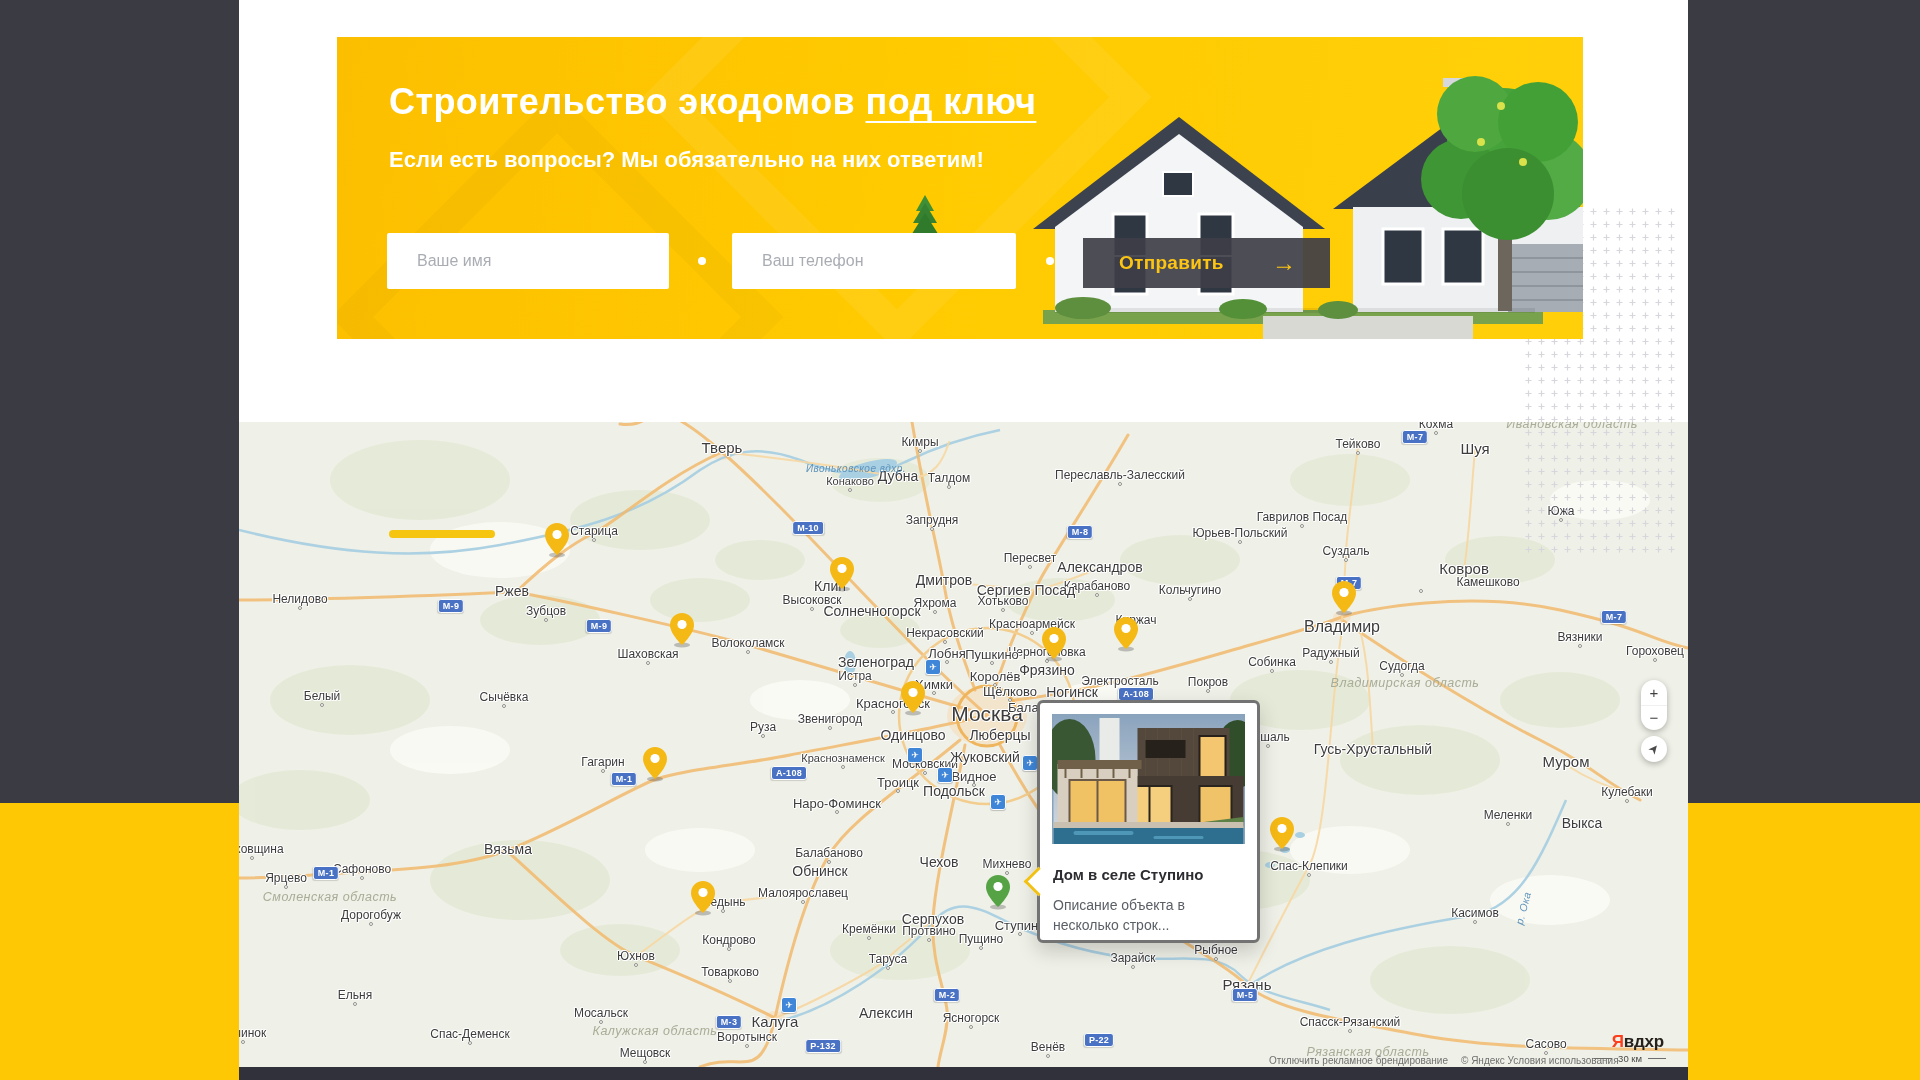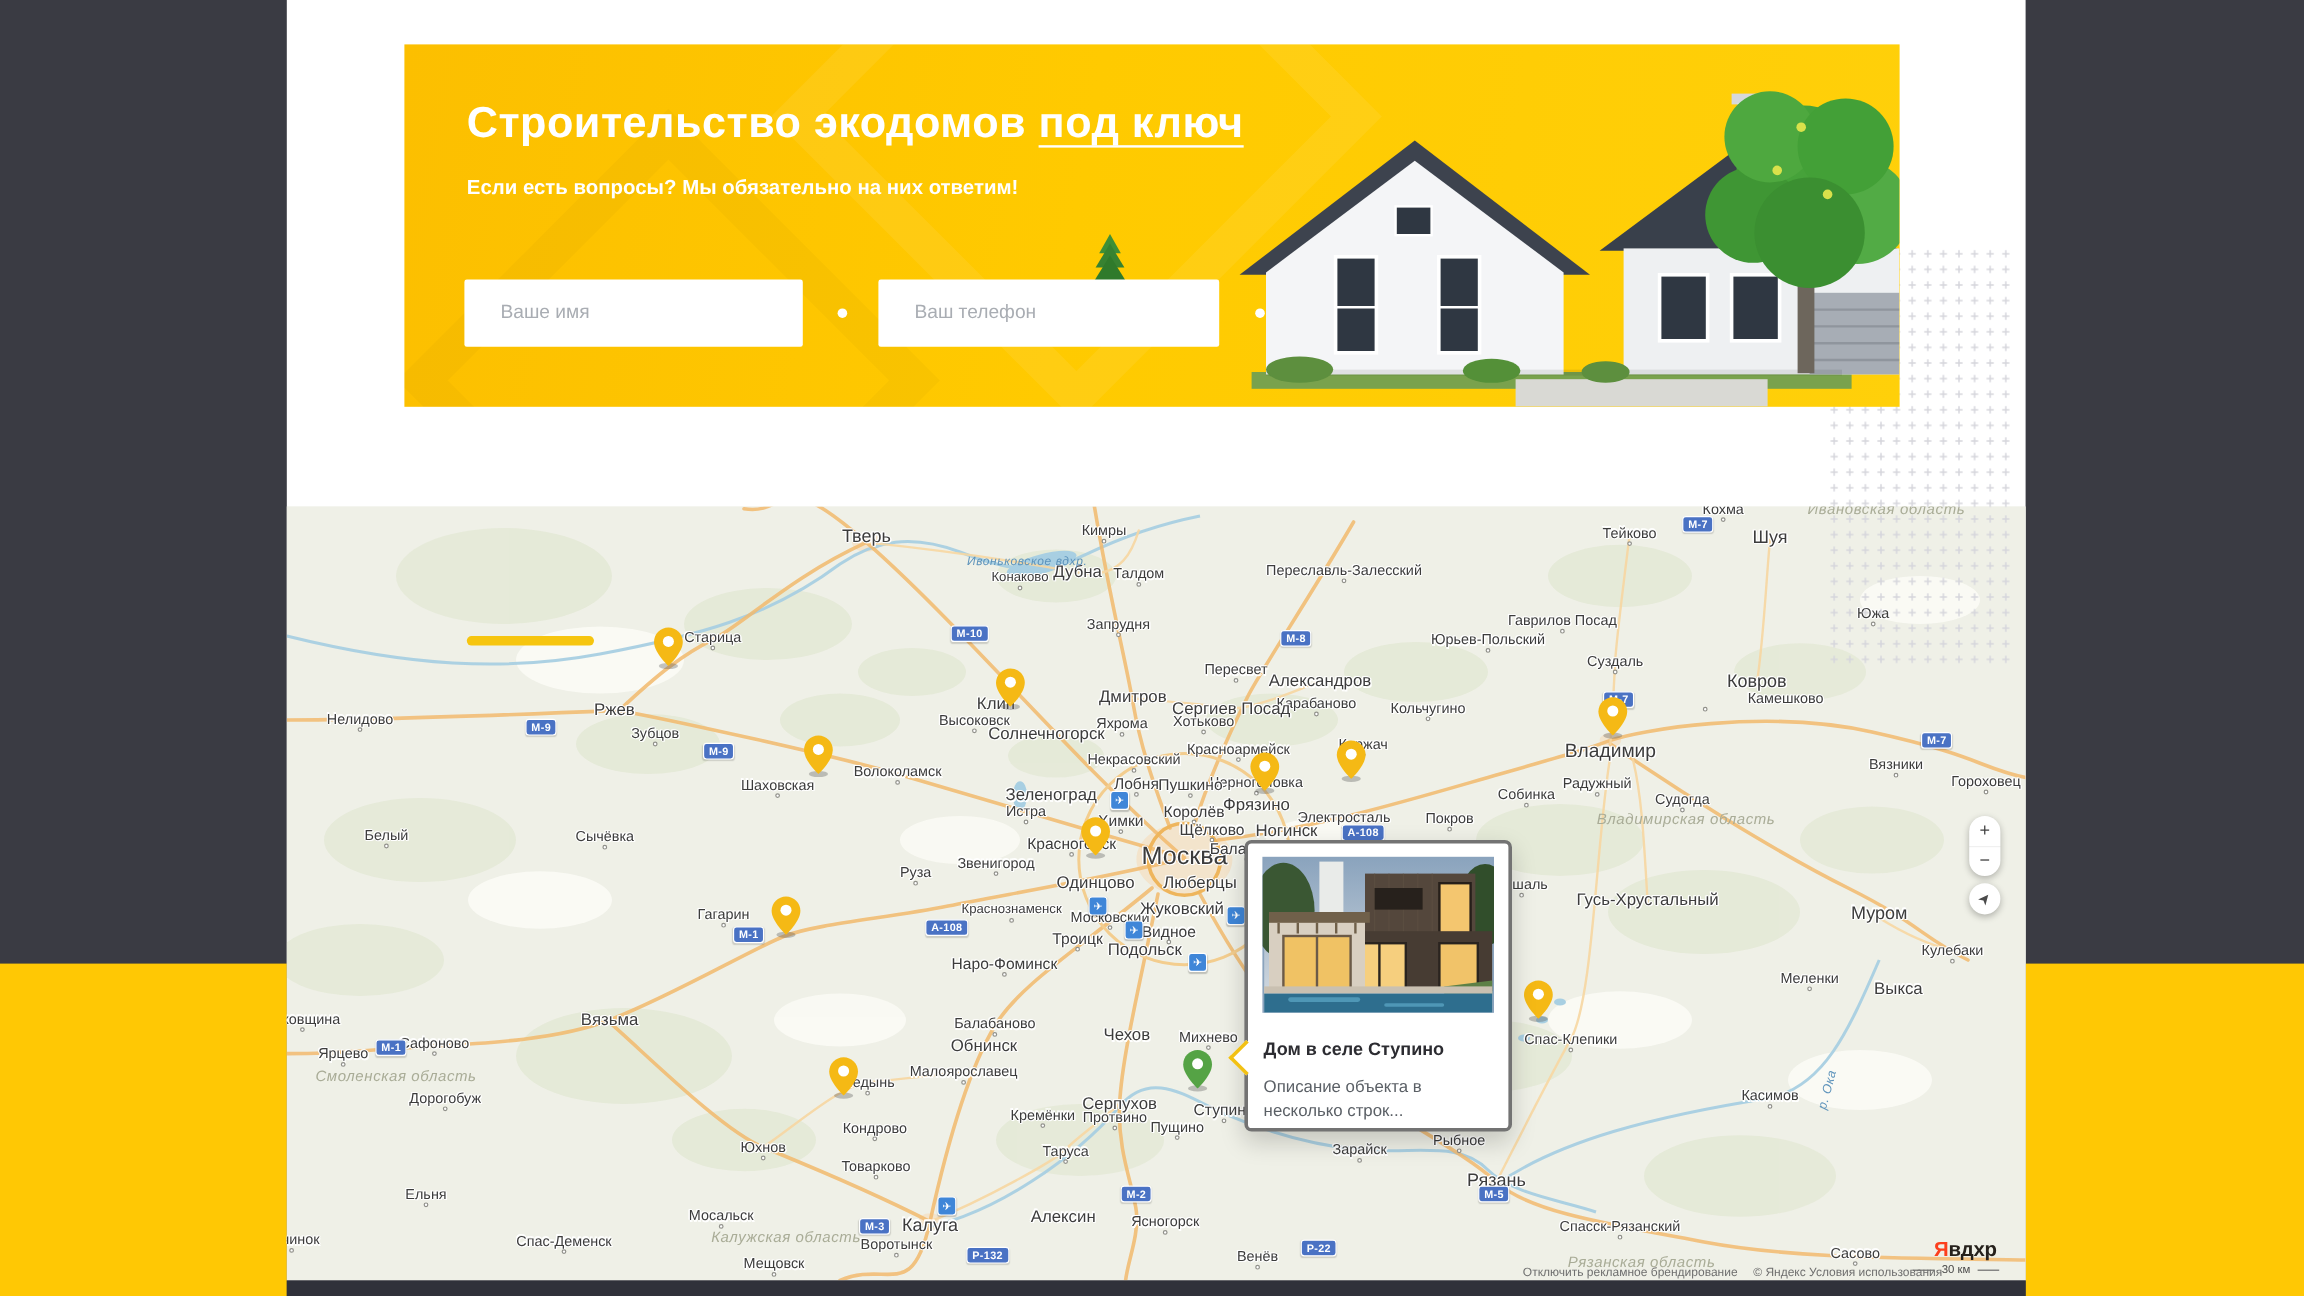--- a/index.html
+++ b/index.html
@@ -14,21 +14,21 @@
 
   
   .plus-pattern{left:1522px;top:205px;z-index:5;pointer-events:none;}
 
   
   .banner{left:337px;top:37px;width:1246px;height:302px;overflow:hidden;z-index:6;
     background:linear-gradient(100deg,#fcbf00 0%,#ffca00 45%,#ffd00a 100%);}
   .banner-deco{position:absolute;border:30px solid rgba(255,255,255,.07);transform:rotate(45deg);}
   .banner-title{position:absolute;left:52px;top:44px;font-size:36px;font-weight:700;color:#fff;letter-spacing:.4px;white-space:nowrap;}
   .banner-title .uline{text-decoration:underline;text-decoration-thickness:2px;text-underline-offset:7px;}
-  .banner-sub{position:absolute;left:52px;top:110px;font-size:17px;font-weight:700;color:#fff;white-space:nowrap;}
+  .banner-sub{position:absolute;left:52px;top:110px;font-size:22px;font-weight:700;color:#fff;white-space:nowrap;}
   .banner-input{position:absolute;top:196px;height:56px;border:none;outline:none;background:#fff;border-radius:2px;
     font-family:"Liberation Sans",sans-serif;font-size:16px;color:#444;padding:0 0 0 30px;box-sizing:border-box;}
   .banner-input::placeholder{color:#a9adb3;}
   .form-dot{position:absolute;top:220px;width:8px;height:8px;border-radius:50%;background:#fff;}
   .submit-btn{position:absolute;left:746px;top:201px;width:247px;height:50px;background:rgba(62,62,72,.92);
     border:none;cursor:pointer;display:flex;align-items:center;justify-content:space-between;padding:0 34px 0 36px;box-sizing:border-box;}
   .submit-btn .lbl{font-size:19px;font-weight:700;color:#fdc513;letter-spacing:.3px;}
   .submit-btn .arr{font-size:24px;color:#fdc513;line-height:1;}
   .fir{position:absolute;left:573px;top:158px;width:0;height:0;}
 
@@ -587,15 +587,19 @@
       <rect x="12" y="42" width="6" height="6" fill="#6d665c"></rect>
     </svg>
 
     <div class="banner-title"><span>Строительство экодомов </span><span class="uline">под ключ</span></div>
     <div class="banner-sub">Если есть вопросы? Мы обязательно на них ответим!</div>
 
     <input class="banner-input" style="left: 50px; width: 282px;" placeholder="Ваше имя">
     <div class="form-dot" style="left:361px;"></div>
     <input class="banner-input" style="left: 395px; width: 284px;" placeholder="Ваш телефон">
     <div class="form-dot" style="left:709px;"></div>
+    <button class="submit-btn">
+      <span class="lbl">Отправить</span>
+      <span class="arr">→</span>
+    </button>
   </div>
 
 </div>
 
 </body></html>

